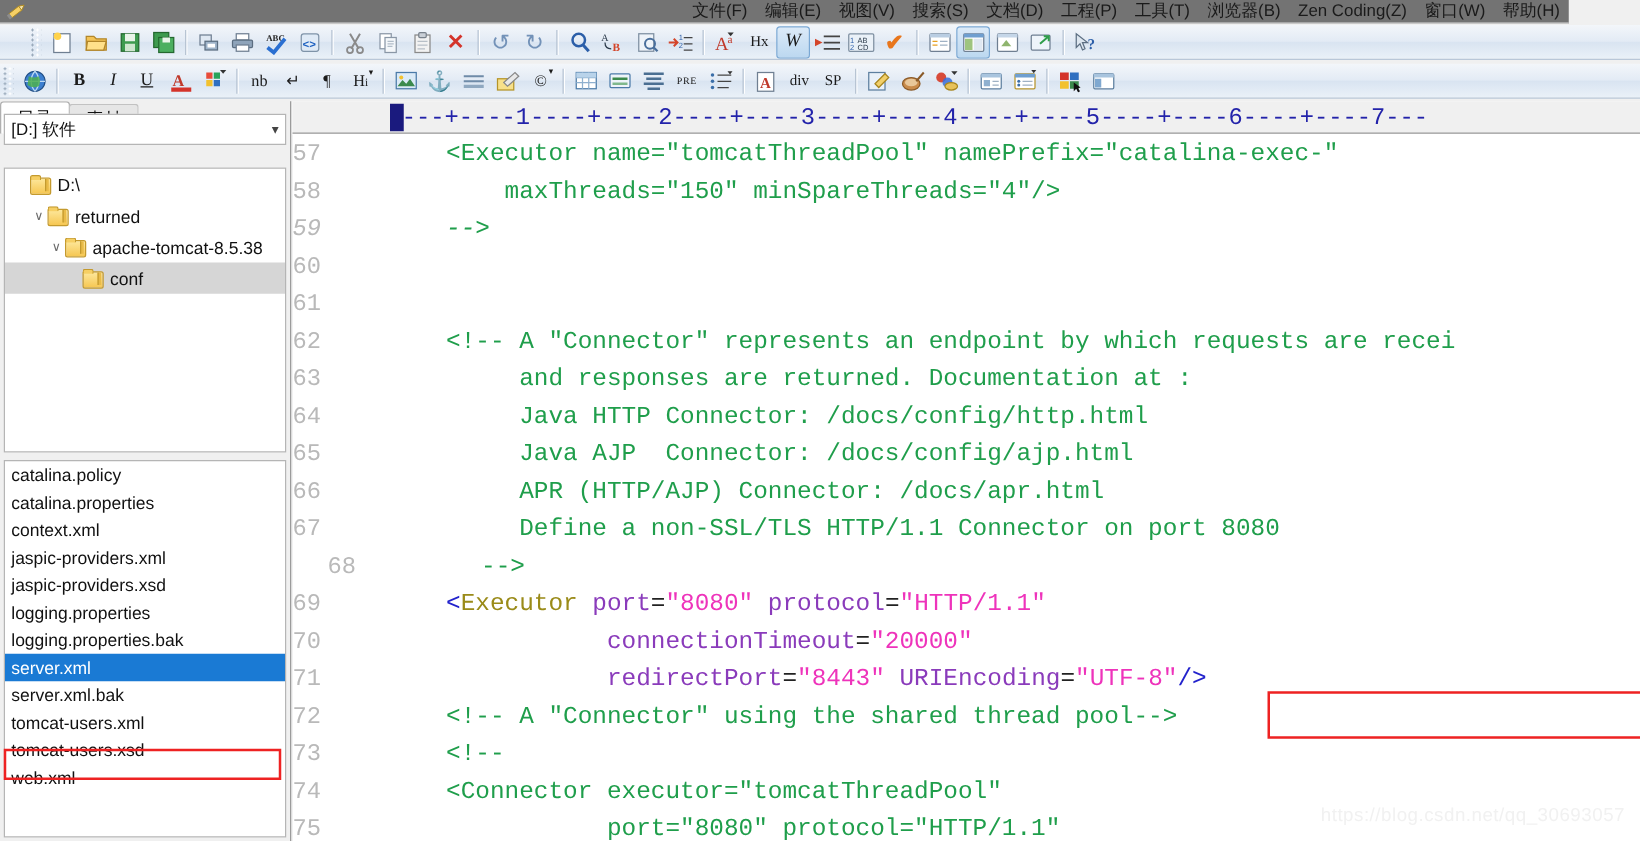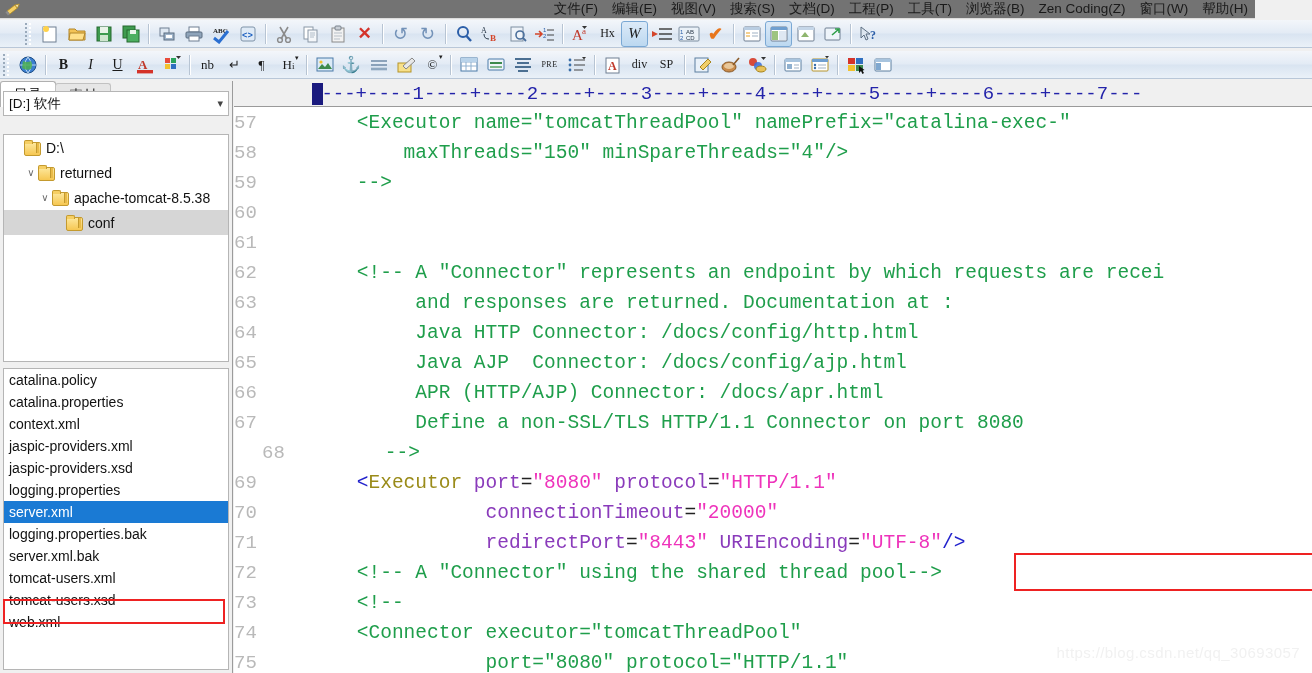--- a/index.html
+++ b/index.html
@@ -597,22 +597,22 @@
         </div>
       </div>
 
     <div class="filebox" id="sb-files">
         <div class="file-row">catalina.policy</div>
         <div class="file-row">catalina.properties</div>
         <div class="file-row">context.xml</div>
         <div class="file-row">jaspic-providers.xml</div>
         <div class="file-row">jaspic-providers.xsd</div>
         <div class="file-row">logging.properties</div>
+        <div class="file-row">logging.properties.bak</div>
         <div class="file-row sel">server.xml</div>
-        <div class="file-row">logging.properties.bak</div>
         <div class="file-row">server.xml.bak</div>
         <div class="file-row">tomcat-users.xml</div>
         <div class="file-row">tomcat-users.xsd</div>
         <div class="file-row">web.xml</div>
       </div>
     <div class="redbox-file"></div>
   </div>
 
   <div class="editor">
     <div class="ruler">
@@ -622,21 +622,21 @@
     <div class="editor-vline"></div>
     <div class="codearea" id="code-area">
         <div class="gutter-line" style="top: 0px;">
           <span class="ln">57</span>
           <span class="code"><span class="c-com">    &lt;Executor name="tomcatThreadPool" namePrefix="catalina-exec-"</span></span>
         </div>
         <div class="gutter-line" style="top: 30px;">
           <span class="ln">58</span>
           <span class="code"><span class="c-com">        maxThreads="150" minSpareThreads="4"/&gt;</span></span>
         </div>
-        <div class="gutter-line" style="top: 60px;">
+        <div class="gutter-line" style="top: 60px; font-style: italic;">
           <span class="ln">59</span>
           <span class="code"><span class="c-com">    --&gt;</span></span>
         </div>
         <div class="gutter-line" style="top: 90px;">
           <span class="ln">60</span>
           <span class="code"><span class="c-com"></span></span>
         </div>
         <div class="gutter-line" style="top: 120px;">
           <span class="ln">61</span>
           <span class="code"><span class="c-com"></span></span>

